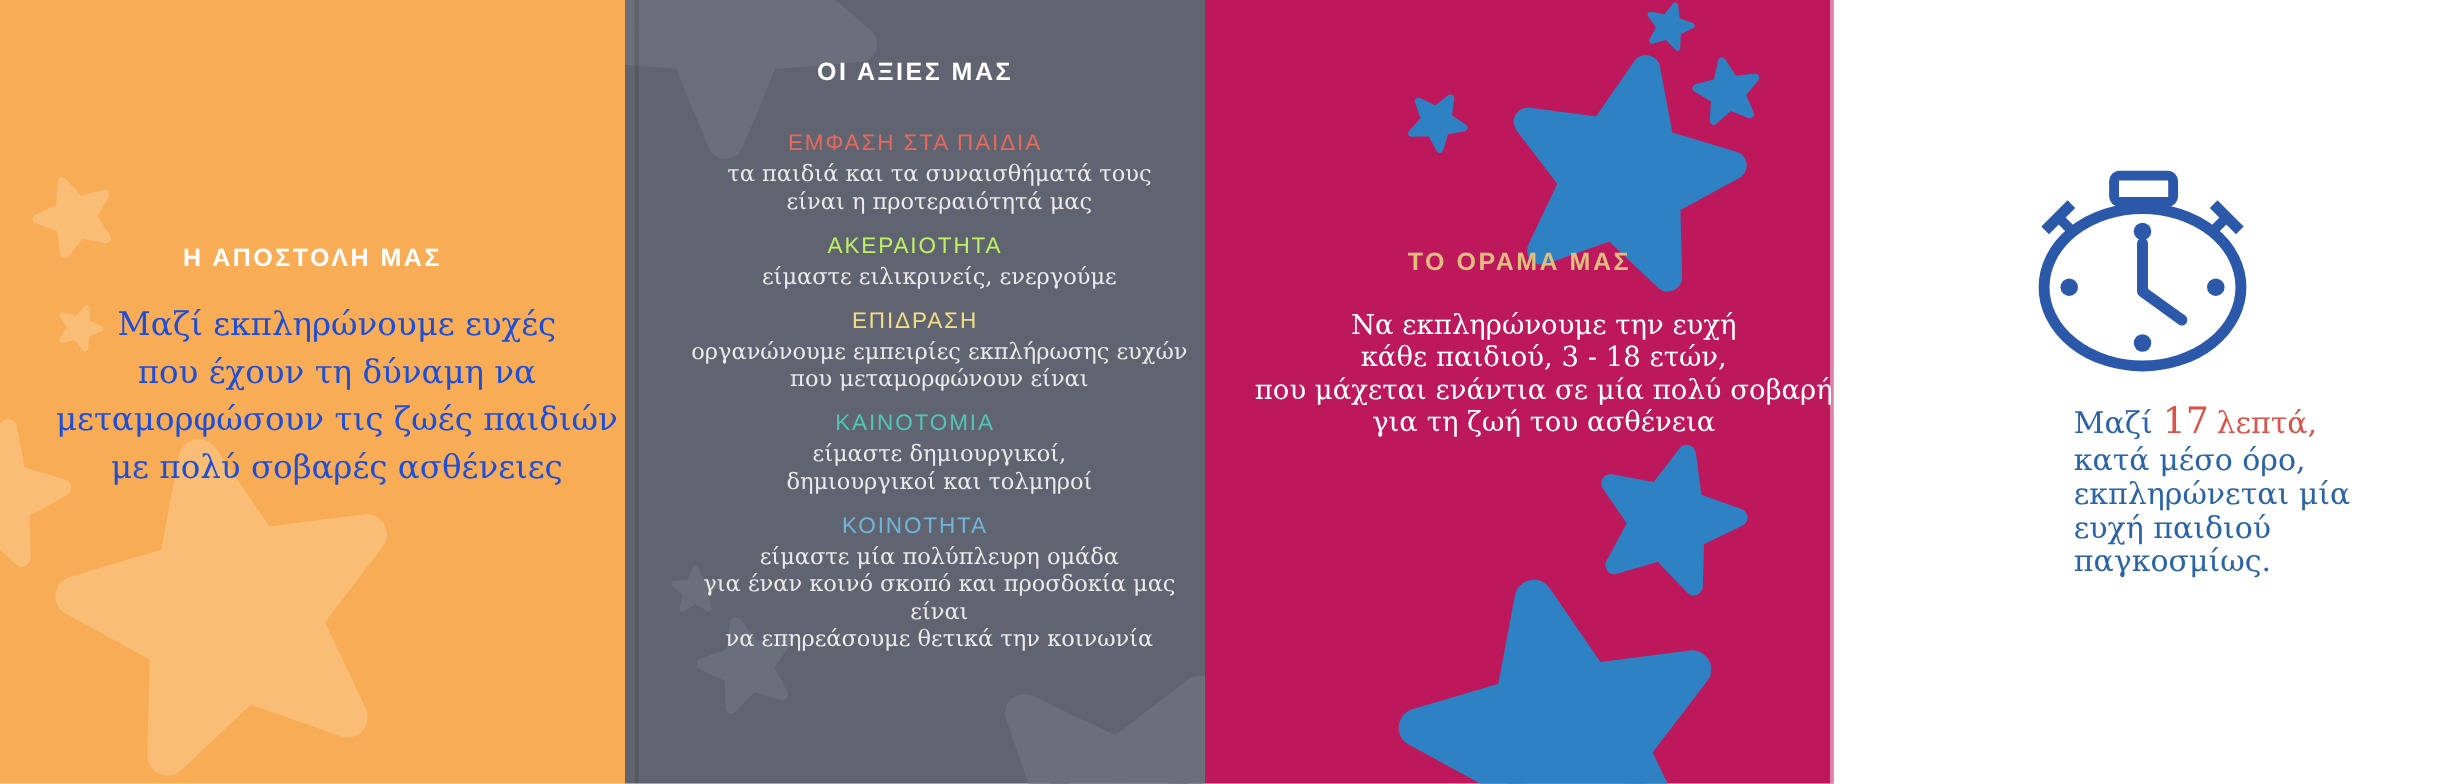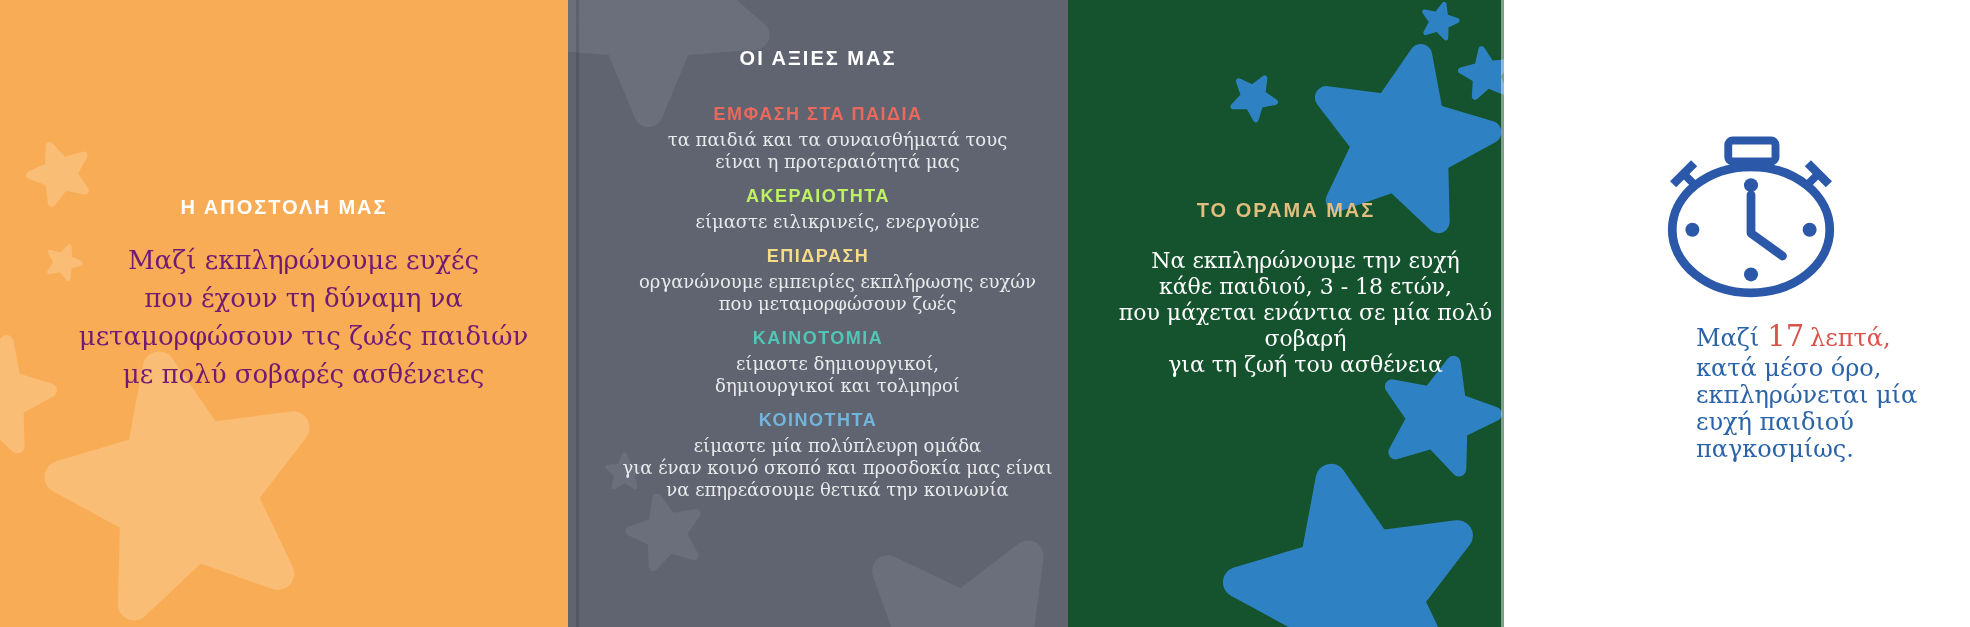--- a/index.html
+++ b/index.html
@@ -2,50 +2,50 @@
 <html><head>
 <meta charset="utf-8">
 <style>
   html,body { margin:0; padding:0; background:#ffffff; }
   .poster {
     width:1970px; height:627px; display:flex; overflow:hidden;
     font-family:"Liberation Sans", sans-serif;
     position:relative;
   }
   .panel { position:relative; height:627px; overflow:hidden; flex:0 0 auto; }
-  .panel-mission { width:568px; background:#F8AC55; }
-  .panel-values  { width:500px; background:#5F6470; }
-  .panel-vision  { width:436px; background:#14532d; }
+  .panel-mission { width:500px; background:#F8AC55; }
+  .panel-values  { width:464px; background:#5F6470; }
+  .panel-vision  { width:503px; background:#be185d; }
   .panel-stat    { width:467px; background:#FFFFFF; }
 
   .star { position:absolute; z-index:0; pointer-events:none; }
   .star polygon { stroke-linejoin:round; }
   .star-orange polygon { fill:#FABD75; stroke:#FABD75; stroke-width:26; }
   .star-gray   polygon { fill:#6A6F7B; stroke:#6A6F7B; stroke-width:26; }
   .star-blue   polygon { fill:#2E82C3; stroke:#2E82C3; stroke-width:26; }
 
   .content { position:relative; z-index:2; }
 
   .panel-heading {
     font-weight:bold; font-size:20px; letter-spacing:2px;
     text-align:center; margin:0;
   }
   .serif { font-family:"DejaVu Serif","Liberation Serif",serif;padding-left:39px; }
 
   
   .panel-mission .content { padding-top:196px; }
   .mission-heading { color:#FFFFFF; }
-  .mission-body { margin-top:22px; text-align:center; font-size:26px; line-height:38px; color:#701a75; }
+  .mission-body { margin-top:22px; text-align:center; font-size:26px; line-height:38px; color:#1d4ed8; }
 
   
   .panel-values .content { padding-top:47px; }
   .values-heading { color:#FFFFFF; }
   .values-list { margin-top:34px; }
   .value-section { text-align:center; margin-bottom:13px; }
-  .value-title { margin:0 0 4px 0; font-size:18px; font-weight:bold; letter-spacing:1.5px; line-height:21px; }
+  .value-title { margin:0 0 4px 0; font-size:18px; font-weight:normal; letter-spacing:1.5px; line-height:21px; }
   .t-coral  { color:#E9695C; }
   .t-orange { color:#bef264; }
   .t-yellow { color:#F5DD88; }
   .t-teal   { color:#52C6B6; }
   .t-lblue  { color:#72B5DC; }
   .value-line { font-size:18px; line-height:22px; color:#E9EAEC; }
   .fold-shadow { position:absolute; left:8px; top:0; width:3px; height:627px; background:rgba(0,0,0,0.12); z-index:1; }
 
   
   .panel-vision .content { padding-top:199px; }
@@ -115,21 +115,21 @@
         </div>
 
         <div class="value-section">
           <h3 class="value-title t-orange">ΑΚΕΡΑΙΟΤΗΤΑ</h3>
           <div class="value-line serif">είμαστε ειλικρινείς, ενεργούμε</div>
         </div>
 
         <div class="value-section">
           <h3 class="value-title t-yellow">ΕΠΙΔΡΑΣΗ</h3>
           <div class="value-line serif">οργανώνουμε εμπειρίες εκπλήρωσης ευχών</div>
-          <div class="value-line serif">που μεταμορφώσουν ζωές</div>
+          <div class="value-line serif">που μεταμορφώνουν είναι</div>
         </div>
 
         <div class="value-section">
           <h3 class="value-title t-teal">ΚΑΙΝΟΤΟΜΙΑ</h3>
           <div class="value-line serif">είμαστε δημιουργικοί,</div>
           <div class="value-line serif">δημιουργικοί και τολμηροί</div>
         </div>
 
         <div class="value-section">
           <h3 class="value-title t-lblue">ΚΟΙΝΟΤΗΤΑ</h3>

